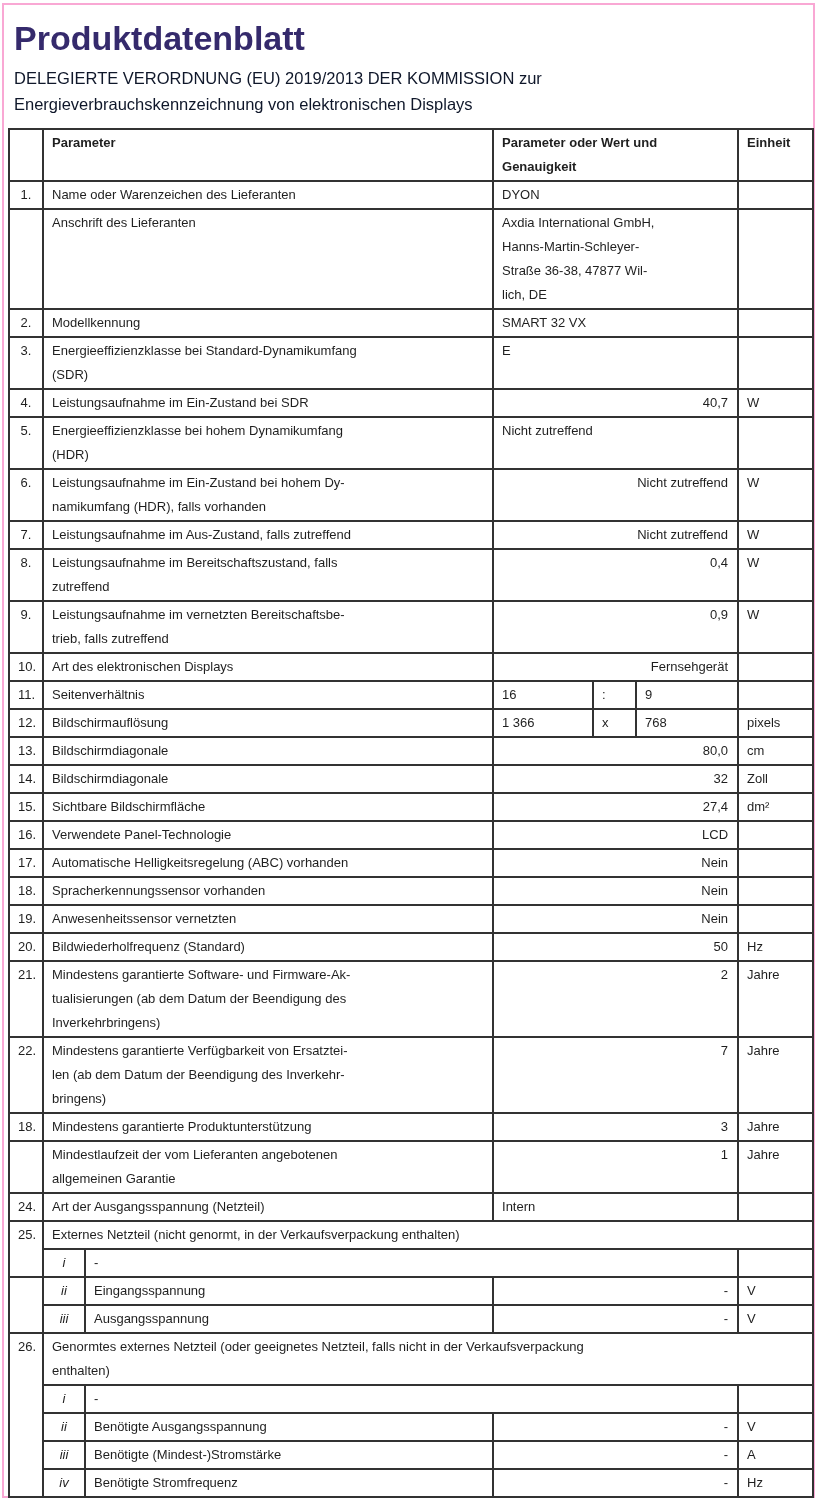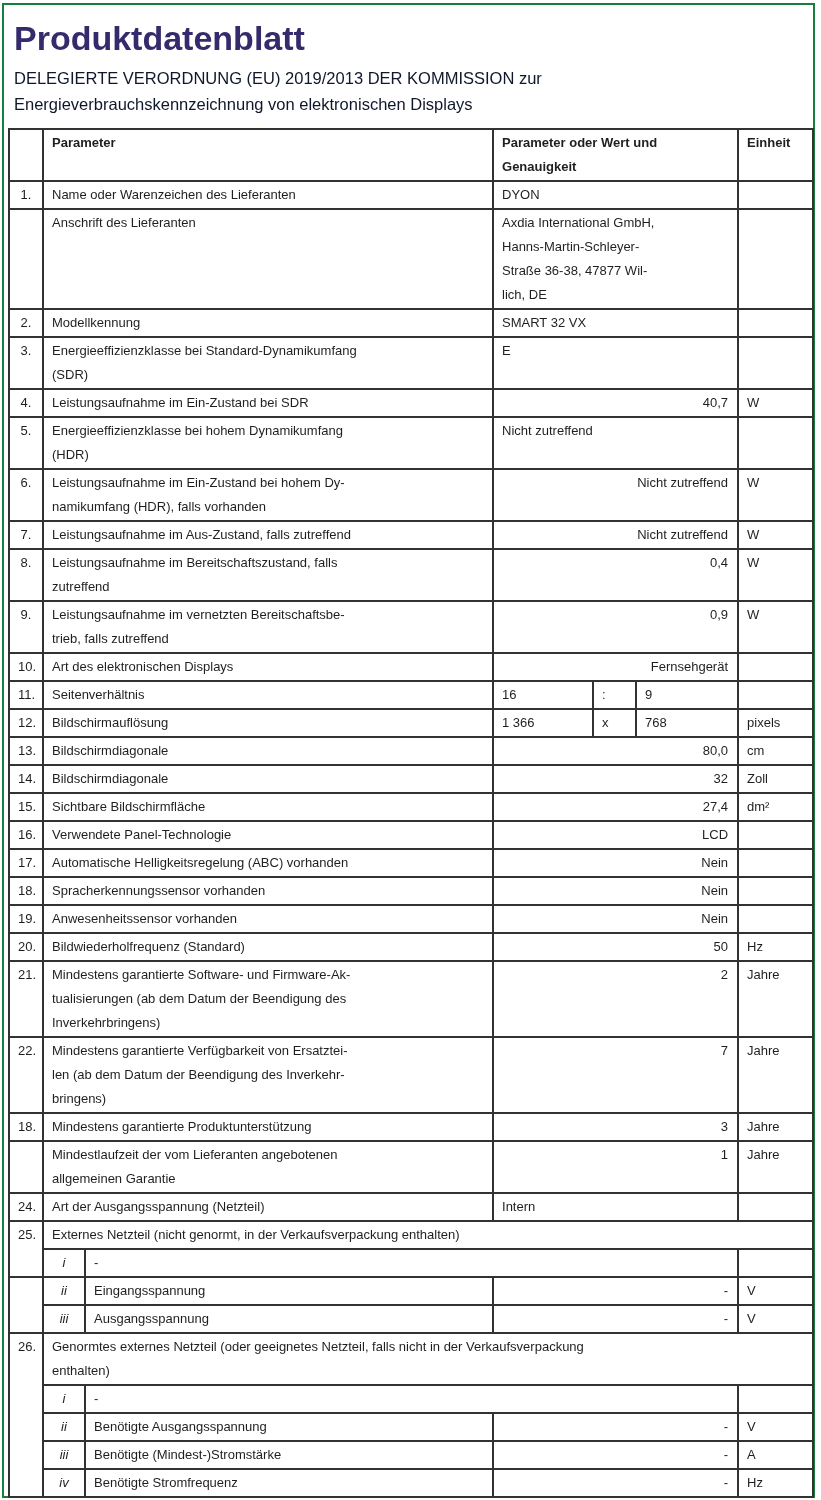--- a/index.html
+++ b/index.html
@@ -5,21 +5,21 @@
   html,body{margin:0;padding:0;background:#ffffff;}
   body{
     width:821px;height:1500px;overflow:hidden;
     font-family:"Liberation Sans","DejaVu Sans",sans-serif;
     color:#1f1f1f;
     -webkit-font-smoothing:antialiased;
   }
   .page{
     box-sizing:border-box;
     position:absolute;left:2px;top:3px;width:813px;height:1495px;
-    border:2px solid #15803d;
+    border:2px solid #f9a8d4;
     padding:0 4px;
     background:#ffffff;
   }
   .title{
     font-size:34px;font-weight:bold;color:#352a6c;
     margin:13px 0 7px 6px;line-height:40px;letter-spacing:0;
   }
   .subtitle{
     font-size:16.5px;line-height:26px;color:#0f172a;
     margin:0 0 11px 6px;white-space:pre-line;
@@ -195,21 +195,21 @@
           <td class="unit"></td>
         </tr>
         <tr>
           <td class="num">18.</td>
           <td class="param" colspan="2">Spracherkennungssensor vorhanden</td>
           <td class="value right" colspan="3">Nein</td>
           <td class="unit"></td>
         </tr>
         <tr>
           <td class="num">19.</td>
-          <td class="param" colspan="2">Anwesenheitssensor vorhanden</td>
+          <td class="param" colspan="2">Anwesenheitssensor vernetzten</td>
           <td class="value right" colspan="3">Nein</td>
           <td class="unit"></td>
         </tr>
         <tr>
           <td class="num">20.</td>
           <td class="param" colspan="2">Bildwiederholfrequenz (Standard)</td>
           <td class="value right" colspan="3">50</td>
           <td class="unit">Hz</td>
         </tr>
         <tr>

